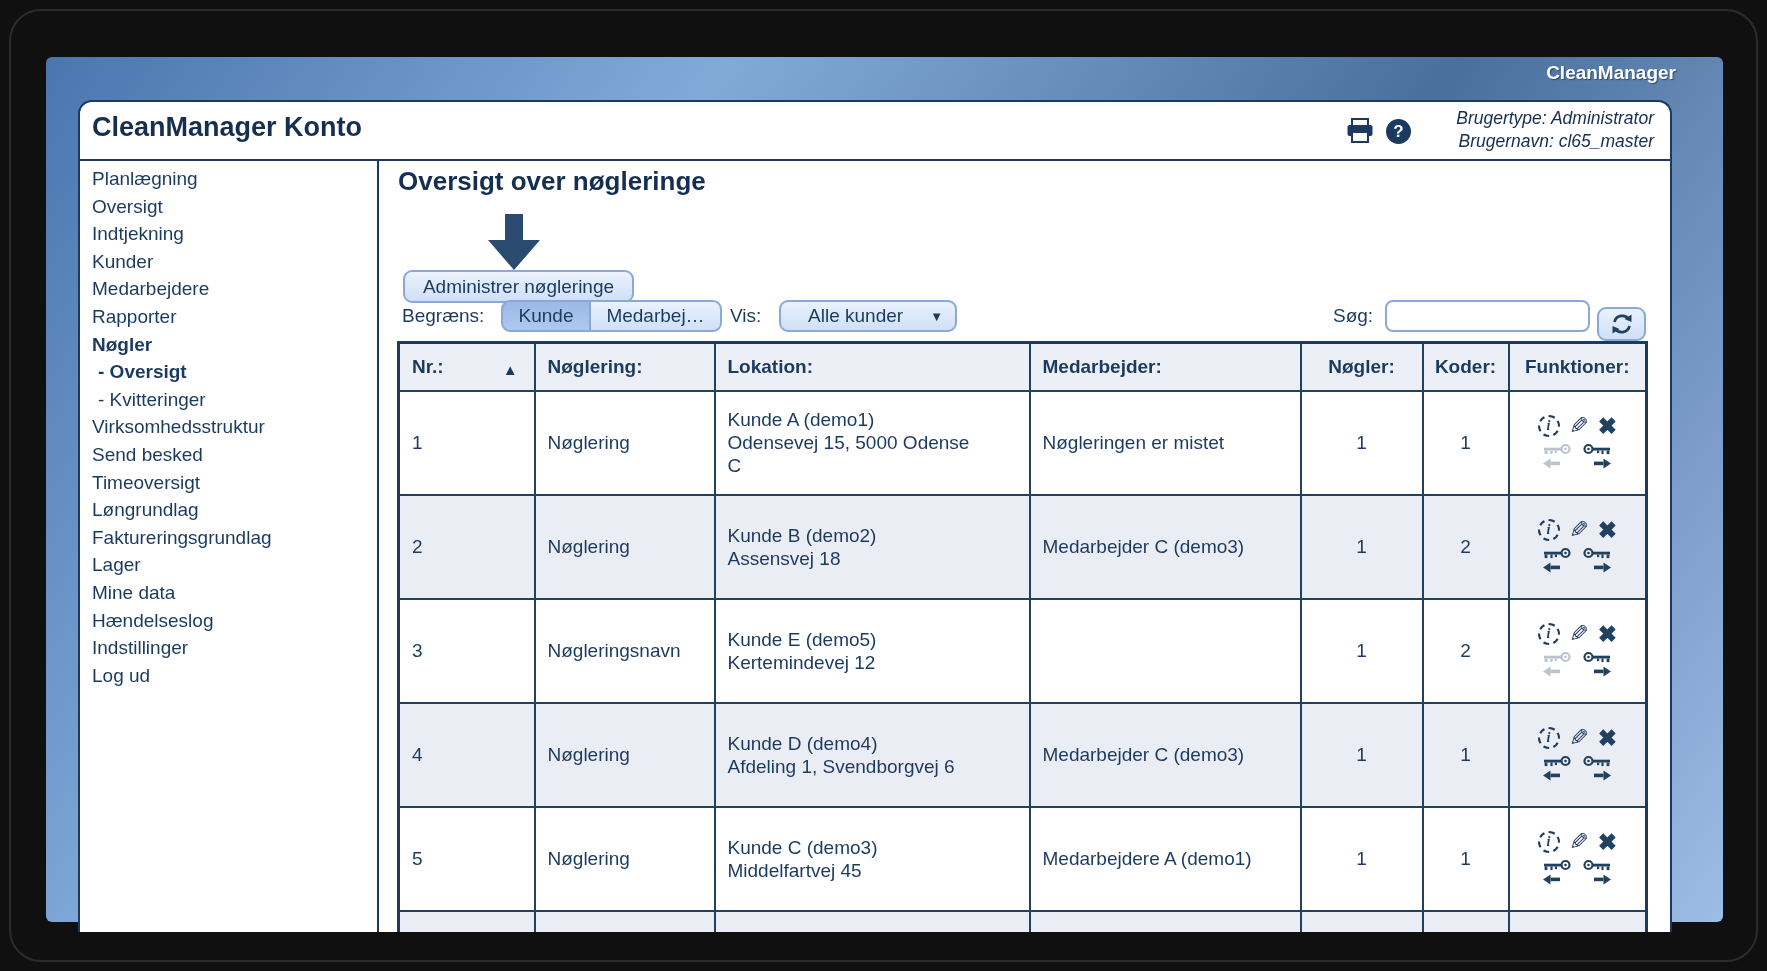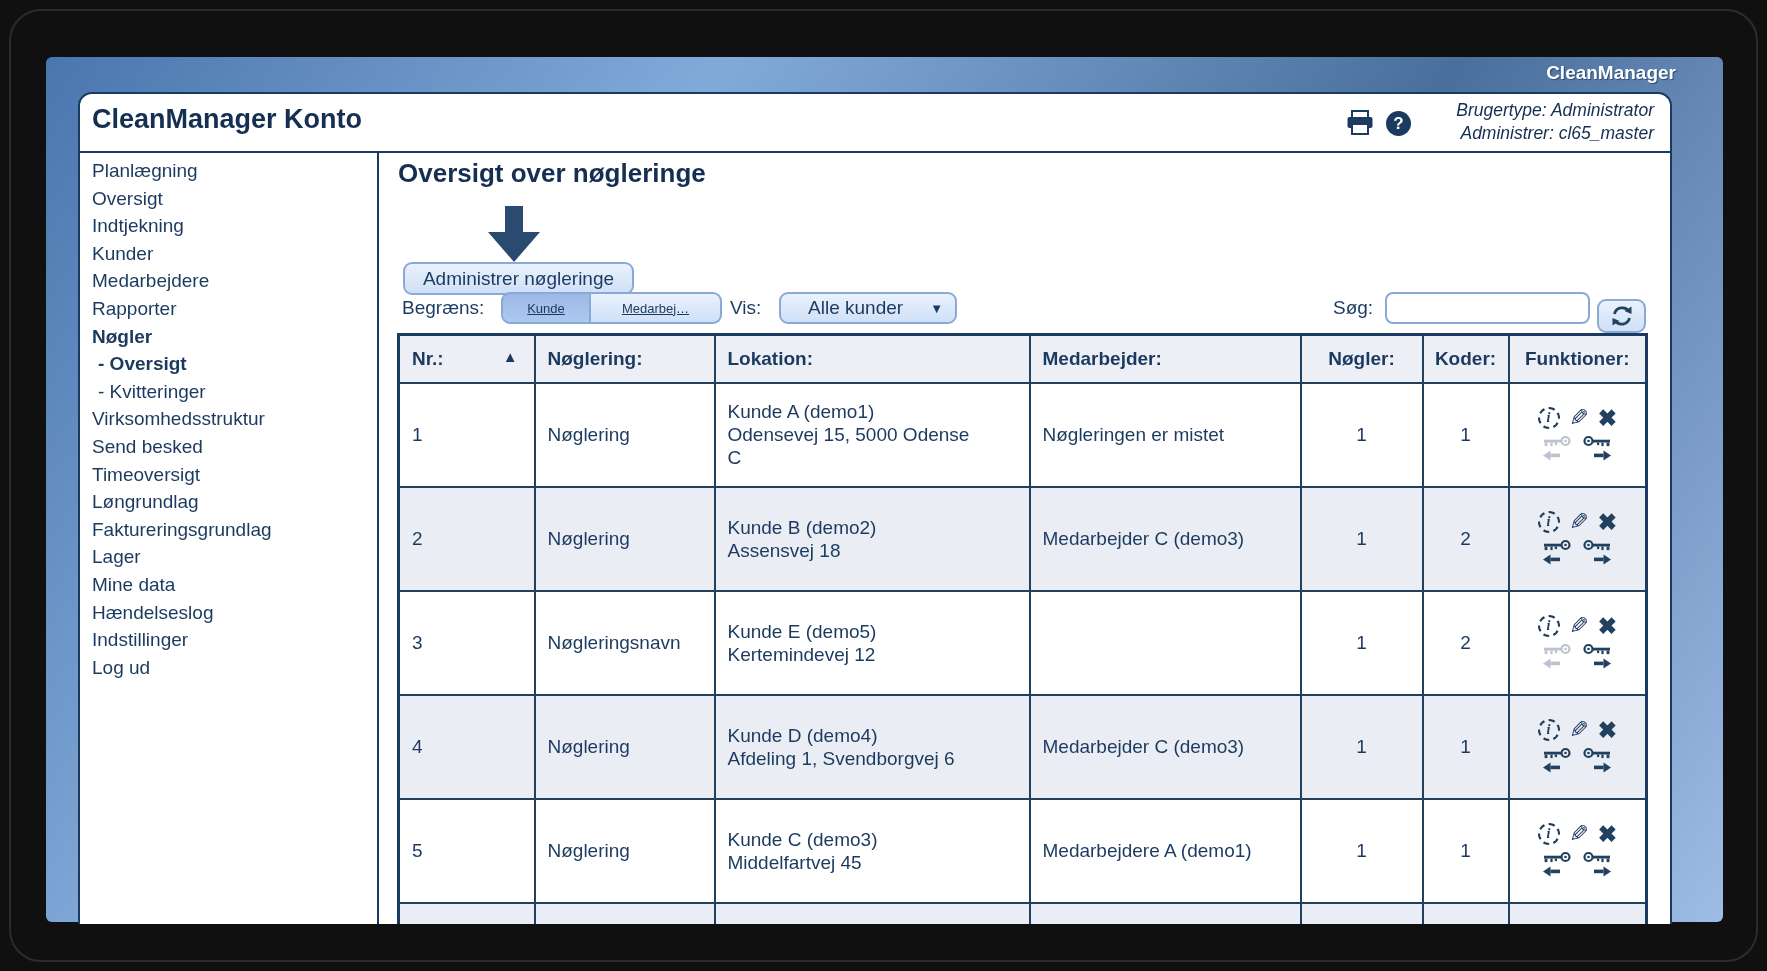--- a/index.html
+++ b/index.html
@@ -7,21 +7,21 @@
           font-family:"Liberation Sans",sans-serif;}
   .canvas::after{content:"";position:absolute;inset:9px;border:2px solid #2c2c2c;border-radius:32px;pointer-events:none;}
 
   
   .bluebg{position:absolute;left:46px;top:57px;width:1677px;height:865px;border-radius:6px;
           background:linear-gradient(125deg,#4a76ae 0%,#82aad9 30%,#4a6f9d 62%,#9dbce6 100%);}
   .brand{position:absolute;top:62px;right:91px;color:#ffffff;font-size:19px;font-weight:bold;
          text-shadow:1px 1px 1px #27496e;z-index:3;}
 
   
-  .panel{position:absolute;left:78px;top:92px;width:1590px;height:830px;background:#ffffff;
+  .panel{position:absolute;left:78px;top:100px;width:1590px;height:830px;background:#ffffff;
          border:2px solid #1b3a5f;border-bottom:none;border-radius:14px 14px 0 0;z-index:2;color:#1b3a5f;}
 
   .app-title{position:absolute;left:12px;top:10px;font-size:27px;font-weight:bold;color:#152f52;}
   .hdr-divider{position:absolute;left:0;right:0;top:57px;height:2px;background:#1b3a5f;}
 
   .printer{position:absolute;left:1266px;top:16px;width:28px;height:26px;}
   .help{position:absolute;left:1306px;top:17px;width:25px;height:25px;border-radius:50%;background:#1b3a5f;
         color:#fff;font-weight:bold;font-size:17px;display:flex;align-items:center;justify-content:center;}
   .userinfo{position:absolute;right:16px;top:5px;text-align:right;font-style:italic;font-size:17.5px;
             line-height:23px;color:#152f52;}
@@ -39,22 +39,22 @@
   .btn{background:linear-gradient(#eaf2fd,#cfe0f7);border:2px solid #8aa9d6;border-radius:9px;
        color:#1b3a5f;font-size:19px;font-family:"Liberation Sans",sans-serif;cursor:pointer;margin-top:8px;}
   .admin-btn{position:absolute;left:323px;top:160px;width:231px;height:33px;}
 
   .filter-label{position:absolute;font-size:19px;color:#1b3a5f;}
   .lbl-begraens{left:322px;top:203px;}
   .lbl-vis{left:650px;top:203px;}
   .lbl-sog{left:1253px;top:203px;}
 
   .toggle-group{position:absolute;left:421px;top:198px;display:flex;}
-  .toggle{height:32px;font-size:13px;color:#1b3a5f;display:flex;align-items:center;justify-content:center;
-          border:2px solid #8aa9d6;cursor:pointer;box-sizing:border-box;text-decoration:underline;}
+  .toggle{height:32px;font-size:19px;color:#1b3a5f;display:flex;align-items:center;justify-content:center;
+          border:2px solid #8aa9d6;cursor:pointer;box-sizing:border-box;}
   .toggle.sel{width:90px;background:linear-gradient(#9bb9e6,#aec8f0);border-radius:9px 0 0 9px;}
   .toggle.unsel{width:131px;background:linear-gradient(#eaf2fd,#cfe0f7);border-left:none;border-radius:0 9px 9px 0;}
 
   .dropdown{position:absolute;left:699px;top:198px;width:178px;height:32px;box-sizing:border-box;
             background:linear-gradient(#eaf2fd,#cfe0f7);border:2px solid #8aa9d6;border-radius:9px;
             display:flex;align-items:center;cursor:pointer;font-size:19px;color:#1b3a5f;justify-content:space-between;}
   .dropdown .val{flex:1;text-align:center;}
   .dropdown .caret{padding-right:12px;font-size:13px;}
 
   .search-input{position:absolute;left:1305px;top:198px;width:205px;height:32px;box-sizing:border-box;
@@ -64,21 +64,21 @@
                align-items:center;justify-content:center;}
 
   
   .table-wrap{position:absolute;left:317px;top:239px;width:1254px;height:591px;overflow:hidden;}
   table.grid{border-collapse:collapse;table-layout:fixed;width:1248px;color:#1b3a5f;}
   table.grid th,table.grid td{border:2px solid #22415f;font-size:19px;padding:0;box-sizing:border-box;}
   table.grid{border:3px solid #1b3a5f;}
   table.grid th{height:48px;background:#edeff6;font-weight:bold;text-align:left;}
   table.grid td{height:104px;background:#ffffff;}
   tr.even td{background:#ebedf4;}
-  .th-inner{display:flex;align-items:flex-start;padding:0 12px;}
+  .th-inner{display:flex;align-items:flex-end;padding:0 12px;}
   .th-nr{justify-content:space-between;padding-right:16px;}
   .th-center{justify-content:center;padding:0;}
   .sort-arrow{font-size:15px;cursor:pointer;}
   .cell{display:flex;align-items:center;padding:0 12px;height:100%;}
   .cell.center{justify-content:center;padding:0;}
   .loc-lines{max-width:250px;line-height:23px;}
   .fn-wrap{display:flex;flex-direction:column;align-items:center;justify-content:center;height:100%;gap:6px;}
   .fn-row1{display:flex;align-items:center;gap:9px;}
   .fn-row2{display:flex;align-items:flex-start;gap:10px;}
   .ico-info{width:22px;height:22px;border:2px dashed #1b3a5f;border-radius:50%;display:flex;align-items:center;
@@ -121,21 +121,21 @@
 
     <svg class="printer" viewBox="0 0 28 26">
       <rect x="6" y="1" width="16" height="7" fill="#ffffff" stroke="#1b3a5f" stroke-width="2"></rect>
       <rect x="1.5" y="7" width="25" height="11" rx="2" fill="#1b3a5f"></rect>
       <rect x="6" y="14" width="16" height="10" fill="#ffffff" stroke="#1b3a5f" stroke-width="2"></rect>
     </svg>
     <div class="help">?</div>
 
     <div class="userinfo">
       <div>Brugertype: Administrator</div>
-      <div>Administrer: cl65_master</div>
+      <div>Brugernavn: cl65_master</div>
     </div>
 
     <div class="hdr-divider"></div>
 
     <div class="sidebar">
       <div class="item">Planlægning</div>
       <div class="item">Oversigt</div>
       <div class="item">Indtjekning</div>
       <div class="item">Kunder</div>
       <div class="item">Medarbejdere</div>

